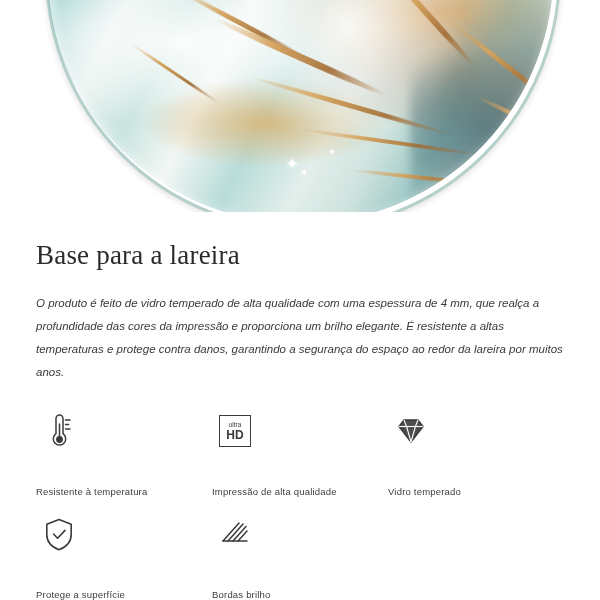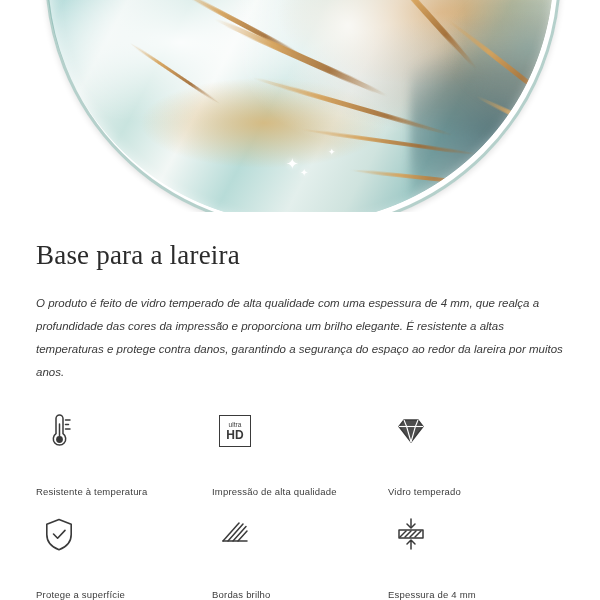--- a/index.html
+++ b/index.html
@@ -298,32 +298,16 @@
             <path d="M6 24 L22 6"></path>
             <path d="M11 24 L26 7"></path>
             <path d="M16 24 L29 9.5"></path>
             <path d="M21 24 L30 14"></path>
             <path d="M6 24 H30"></path>
           </svg>
         </div>
         <div class="feature-label">Bordas brilho</div>
       </div>
 
-      <div class="feature">
-        <div class="feature-icon">
-          <svg width="40" height="36" viewBox="0 0 40 36" fill="none" stroke="#3a3a3a" stroke-width="1.5" stroke-linecap="round" stroke-linejoin="round">
-            <line x1="20" y1="3" x2="20" y2="11"></line>
-            <polyline points="16,8 20,12 24,8"></polyline>
-            <line x1="20" y1="33" x2="20" y2="25"></line>
-            <polyline points="16,28 20,24 24,28"></polyline>
-            <rect x="8" y="14" width="24" height="8" fill="none"></rect>
-            <line x1="9" y1="21" x2="15" y2="15"></line>
-            <line x1="14" y1="21" x2="20" y2="15"></line>
-            <line x1="19" y1="21" x2="25" y2="15"></line>
-            <line x1="24" y1="21" x2="30" y2="15"></line>
-          </svg>
-        </div>
-        <div class="feature-label">Espessura de 4 mm</div>
-      </div>
 
     </div>
   </div>
 </div>
 
 </body></html>

